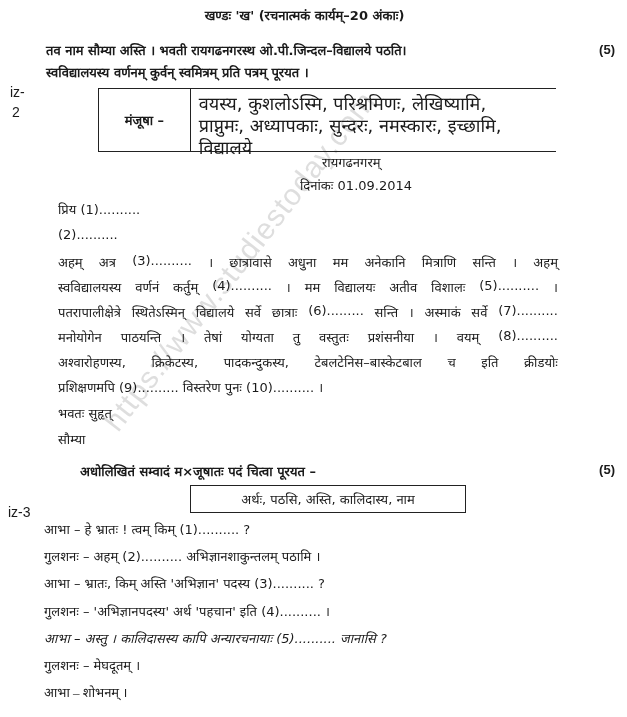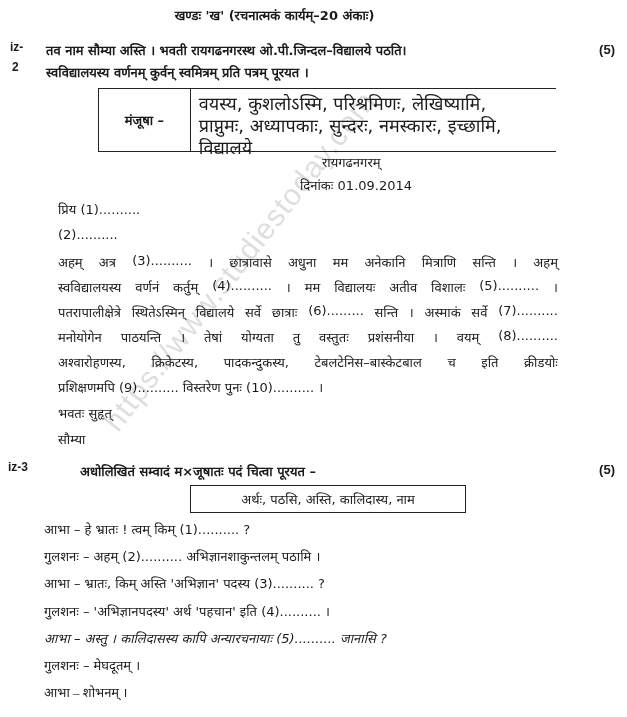--- a/index.html
+++ b/index.html
@@ -1,22 +1,22 @@
 <!DOCTYPE html>
 <html><head>
   <meta charset="utf-8">
   <style>
     html, body { margin: 0; padding: 0; }
     body {
       width: 627px; height: 717px; background: #ffffff; color: #1a1a1a;
       font-family: "DejaVu Sans", sans-serif; position: relative; overflow: hidden;
     }
     .abs { position: absolute; white-space: nowrap; }
-    .section-heading { top: 6px; left: 0; width: 549px; text-align: center; font-size: 13px; font-weight: bold; }
-    .qnum { font-family: "Liberation Sans", sans-serif; font-weight: bold; font-size: 12px; }
+    .section-heading { top: 6px; left: 0; width: 549px; text-align: center; font-size: 13px; font-weight: bold; padding-left: 30px; }
+    .qnum { font-family: "Liberation Sans", sans-serif; font-weight: normal; font-size: 14px; margin-top: 44px; }
     .marks { font-family: "Liberation Sans", sans-serif; font-weight: bold; font-size: 13px; right: 12px; }
     .qtext { font-size: 13px; font-weight: bold; }
     .line { font-size: 13px; left: 58px; }
     .justify { display: flex; justify-content: space-between; width: 500px; }
     .box1 {
       position: absolute; left: 98px; top: 88px; width: 457px; height: 62px;
       border-top: 1.5px solid #222; border-bottom: 1.5px solid #222; border-left: 1.5px solid #222;
       display: flex;
     }
     .box1-label {

